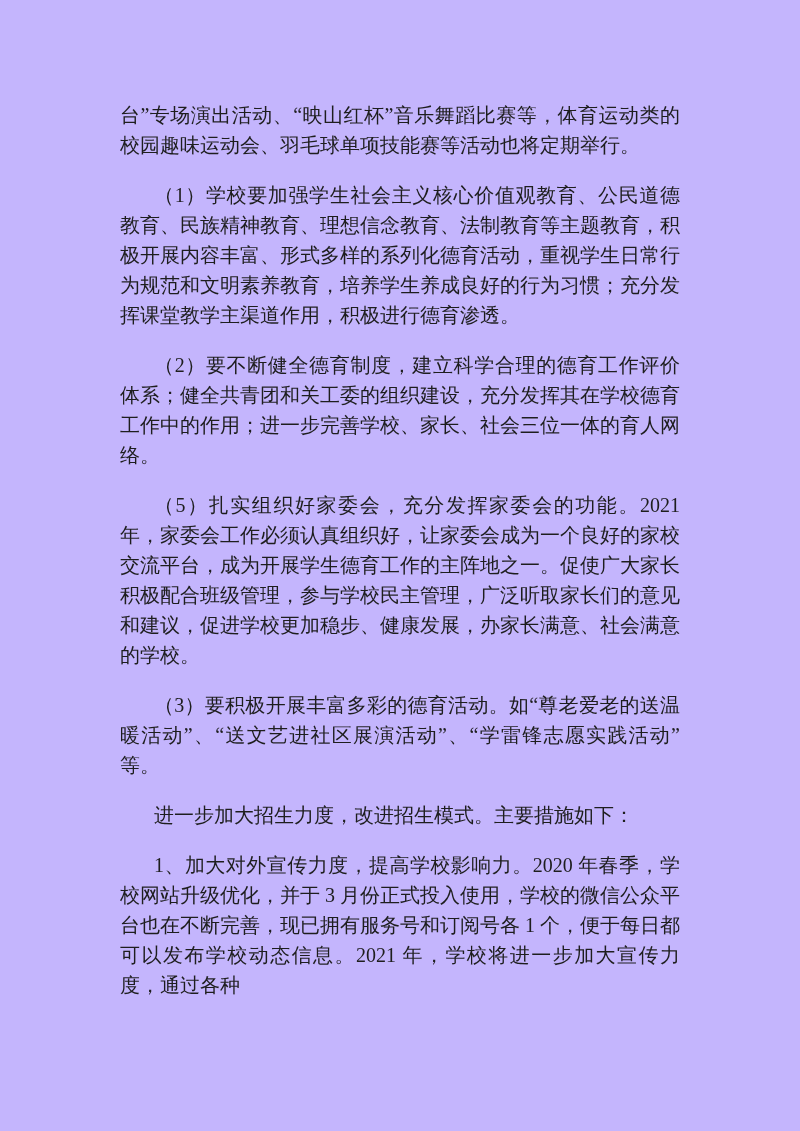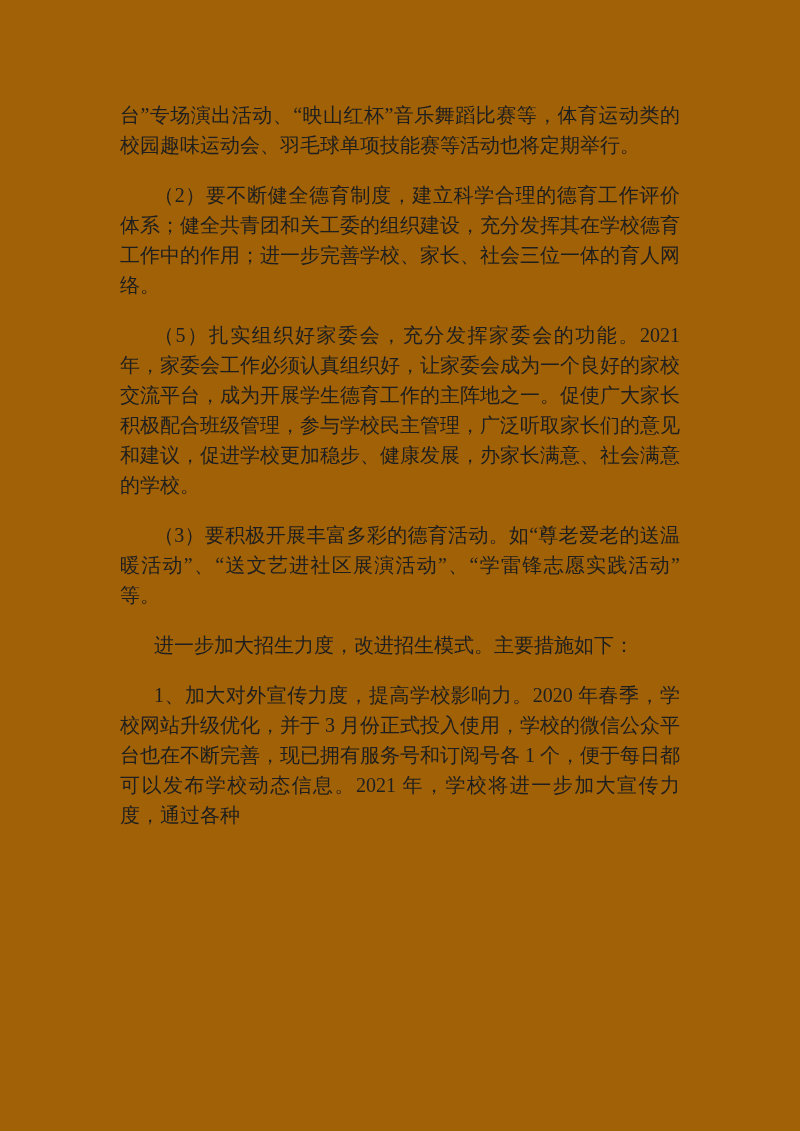--- a/index.html
+++ b/index.html
@@ -5,21 +5,21 @@
   html, body {
     margin: 0;
     padding: 0;
     background: #ffffff;
   }
   .page {
     position: relative;
     width: 800px;
     height: 1131px;
     margin: 0 auto;
-    background: #a16207;
+    background: #c4b5fd;
     box-sizing: border-box;
     padding: 100px 120px 40px 120px;
     overflow: hidden;
     font-family: "Liberation Serif", "DejaVu Serif", serif;
     font-size: 20px;
     line-height: 30px;
     color: #1e1e1e;
     text-align: justify;
   }
   .para {
@@ -38,20 +38,21 @@
     line-height: 30px;
   }
 </style>
 </head>
 <body>
 
 <div class="page">
   <p class="para no-indent">台”专场演出活动、“映山红杯”音乐舞蹈比赛等，体育运动类的校园趣味运动会、羽毛球单项技能赛等活动也将定期举行。</p>
 
 
+  <p class="para">（1）学校要加强学生社会主义核心价值观教育、公民道德教育、民族精神教育、理想信念教育、法制教育等主题教育，积极开展内容丰富、形式多样的系列化德育活动，重视学生日常行为规范和文明素养教育，培养学生养成良好的行为习惯；充分发挥课堂教学主渠道作用，积极进行德育渗透。</p>
 
   <p class="para">（2）要不断健全德育制度，建立科学合理的德育工作评价体系；健全共青团和关工委的组织建设，充分发挥其在学校德育工作中的作用；进一步完善学校、家长、社会三位一体的育人网络。</p>
 
   <p class="para">（5）扎实组织好家委会，充分发挥家委会的功能。2021 年，家委会工作必须认真组织好，让家委会成为一个良好的家校交流平台，成为开展学生德育工作的主阵地之一。促使广大家长积极配合班级管理，参与学校民主管理，广泛听取家长们的意见和建议，促进学校更加稳步、健康发展，办家长满意、社会满意的学校。</p>
 
   <p class="para">（3）要积极开展丰富多彩的德育活动。如“尊老爱老的送温暖活动”、“送文艺进社区展演活动”、“学雷锋志愿实践活动”等。</p>
 
 
   <p class="para">进一步加大招生力度，改进招生模式。主要措施如下：</p>
 

